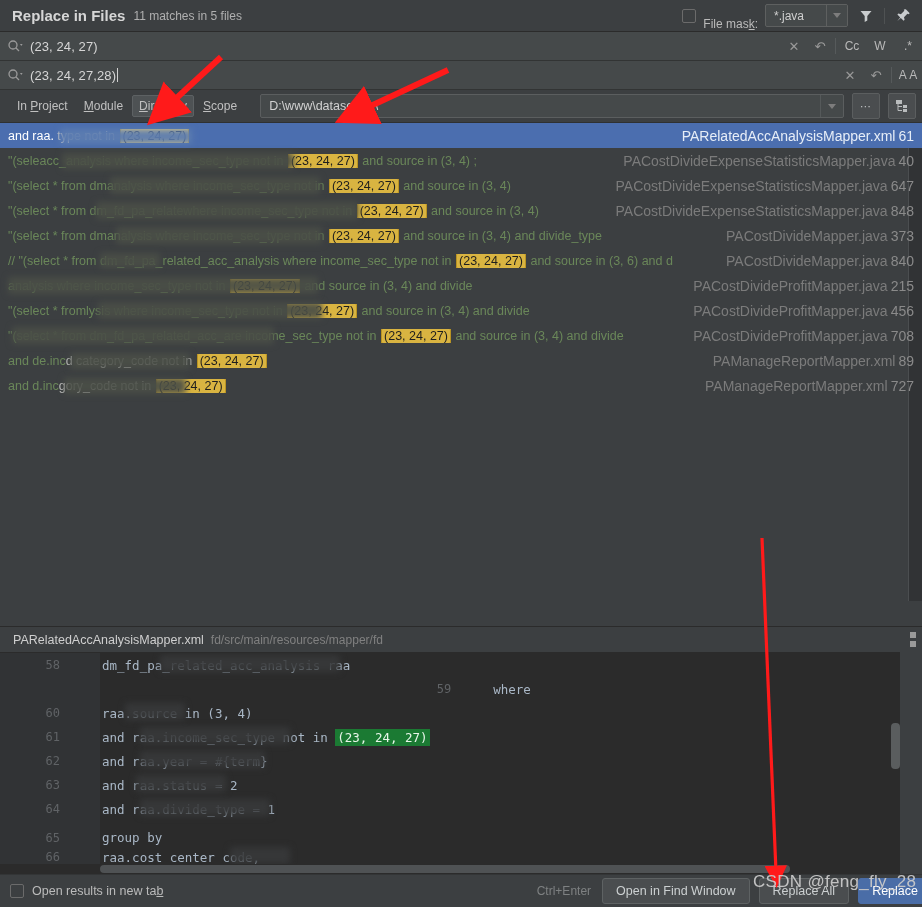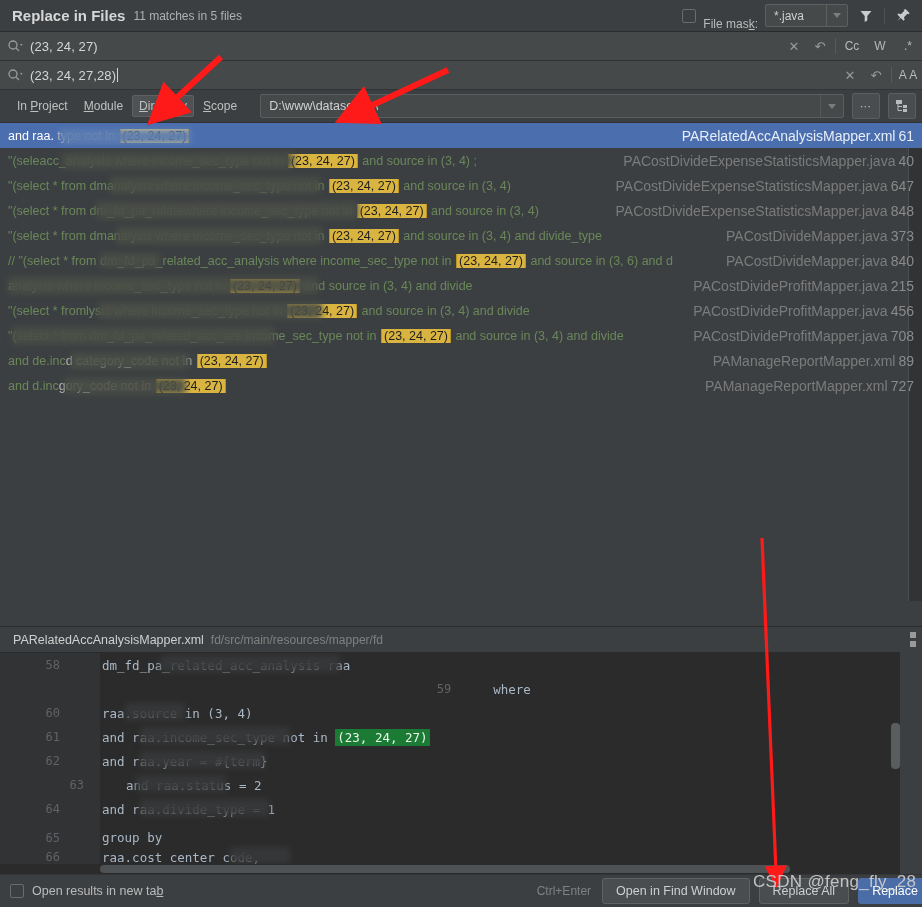--- a/index.html
+++ b/index.html
@@ -299,21 +299,21 @@
         <div class="eline" style="position: relative;">
           <span class="gutter">61</span>
           <span class="ecode"><span>and raa.income_sec_type not in </span><span class="ghl">(23, 24, 27)</span></span>
           <span class="blob" style="left: 140px; top: 2px; width: 150px; height: 17px; background: rgba(55, 57, 58, 0.9); z-index: 3;"></span>
         </div>
         <div class="eline" style="position: relative;">
           <span class="gutter">62</span>
           <span class="ecode"><span>and raa.year = #{term}</span></span>
           <span class="blob" style="left: 140px; top: 2px; width: 125px; height: 17px; background: rgba(55, 57, 58, 0.9); z-index: 3;"></span>
         </div>
-        <div class="eline" style="position: relative; padding-left: 24px;">
+        <div class="eline" style="position: relative;">
           <span class="gutter">63</span>
           <span class="ecode"><span>and raa.status = 2</span></span>
           <span class="blob" style="left: 136px; top: 2px; width: 90px; height: 17px; background: rgba(55, 57, 58, 0.9); z-index: 3;"></span>
         </div>
         <div class="eline" style="position: relative;">
           <span class="gutter">64</span>
           <span class="ecode"><span>and raa.divide_type = 1</span></span>
           <span class="blob" style="left: 140px; top: 2px; width: 130px; height: 17px; background: rgba(55, 57, 58, 0.9); z-index: 3;"></span>
         </div>
         <div class="eline" style="position: relative; align-items: flex-end;">

